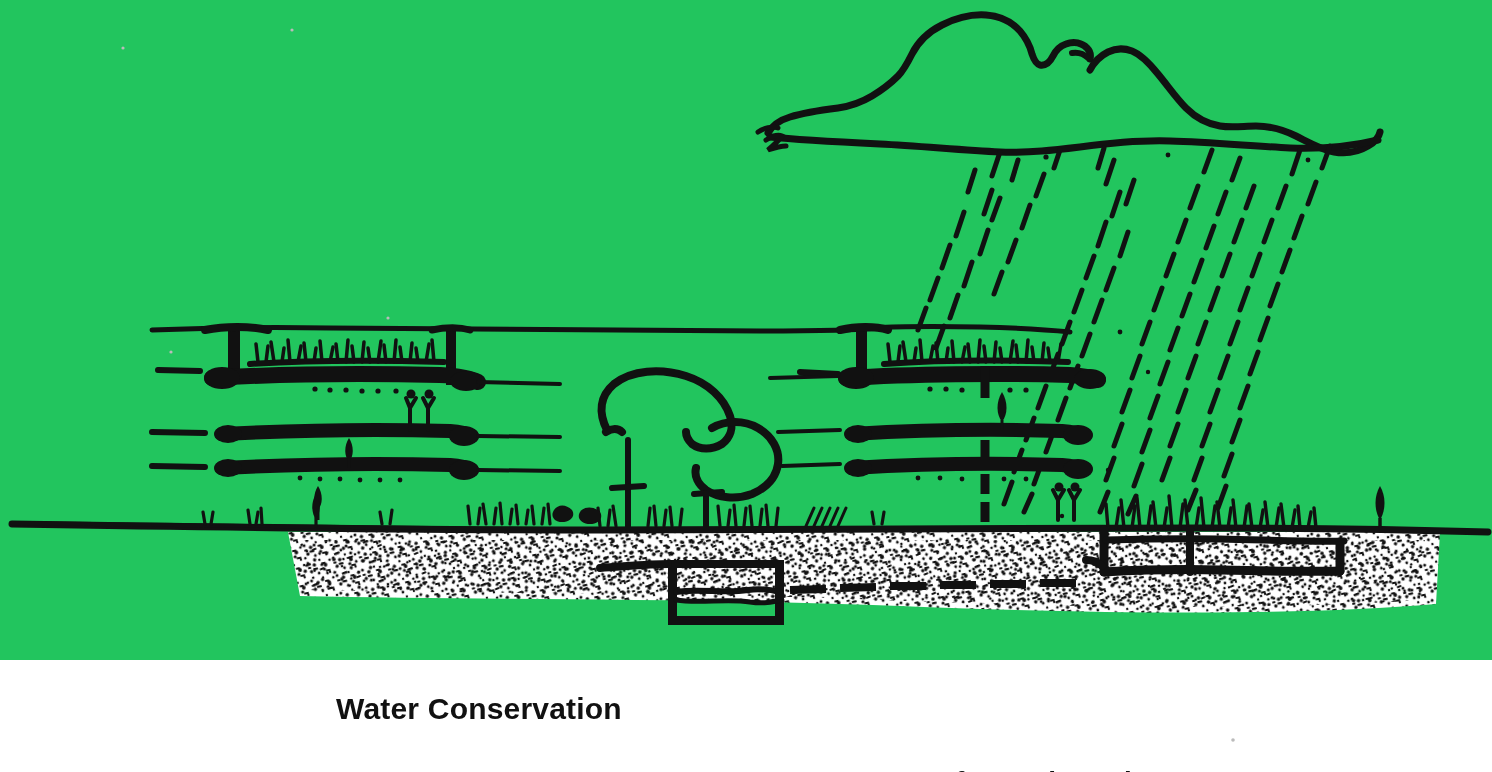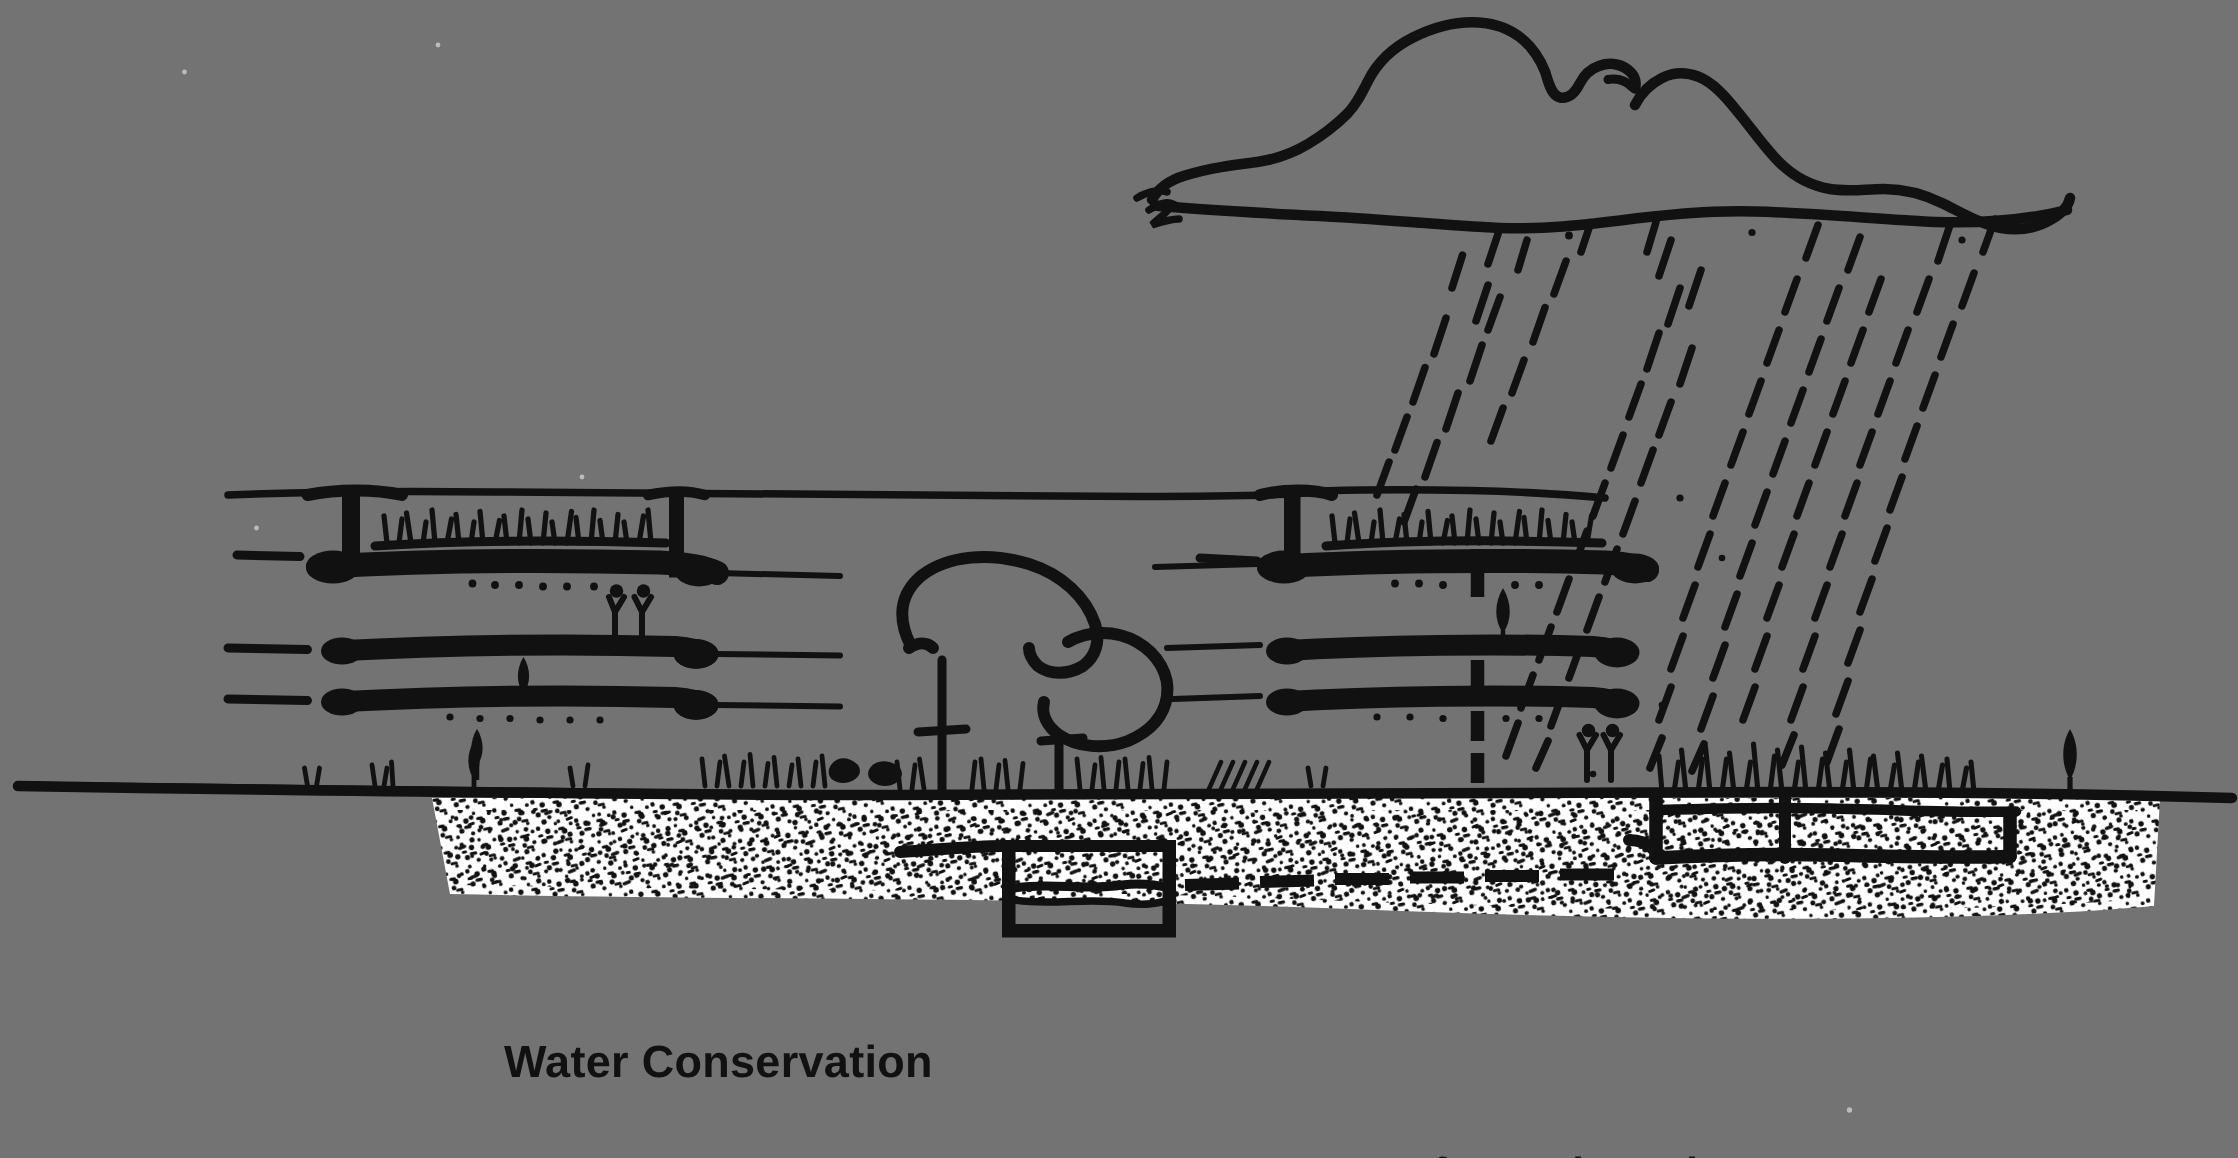--- a/index.html
+++ b/index.html
@@ -9,22 +9,22 @@
   }
   body {
     width: 1492px;
     height: 772px;
     overflow: hidden;
     font-family: "Liberation Sans", sans-serif;
   }
   #stage {
     position: relative;
     width: 1492px;
-    height: 772px;
-    background: #737373;
+    height: 660px;
+    background: #22c55e;
     text-align: right;
   }
   #sketch {
     position: absolute;
     left: 0; top: 0;
     width: 1492px;
     height: 772px;
   }
   .caption {
     position: absolute;

